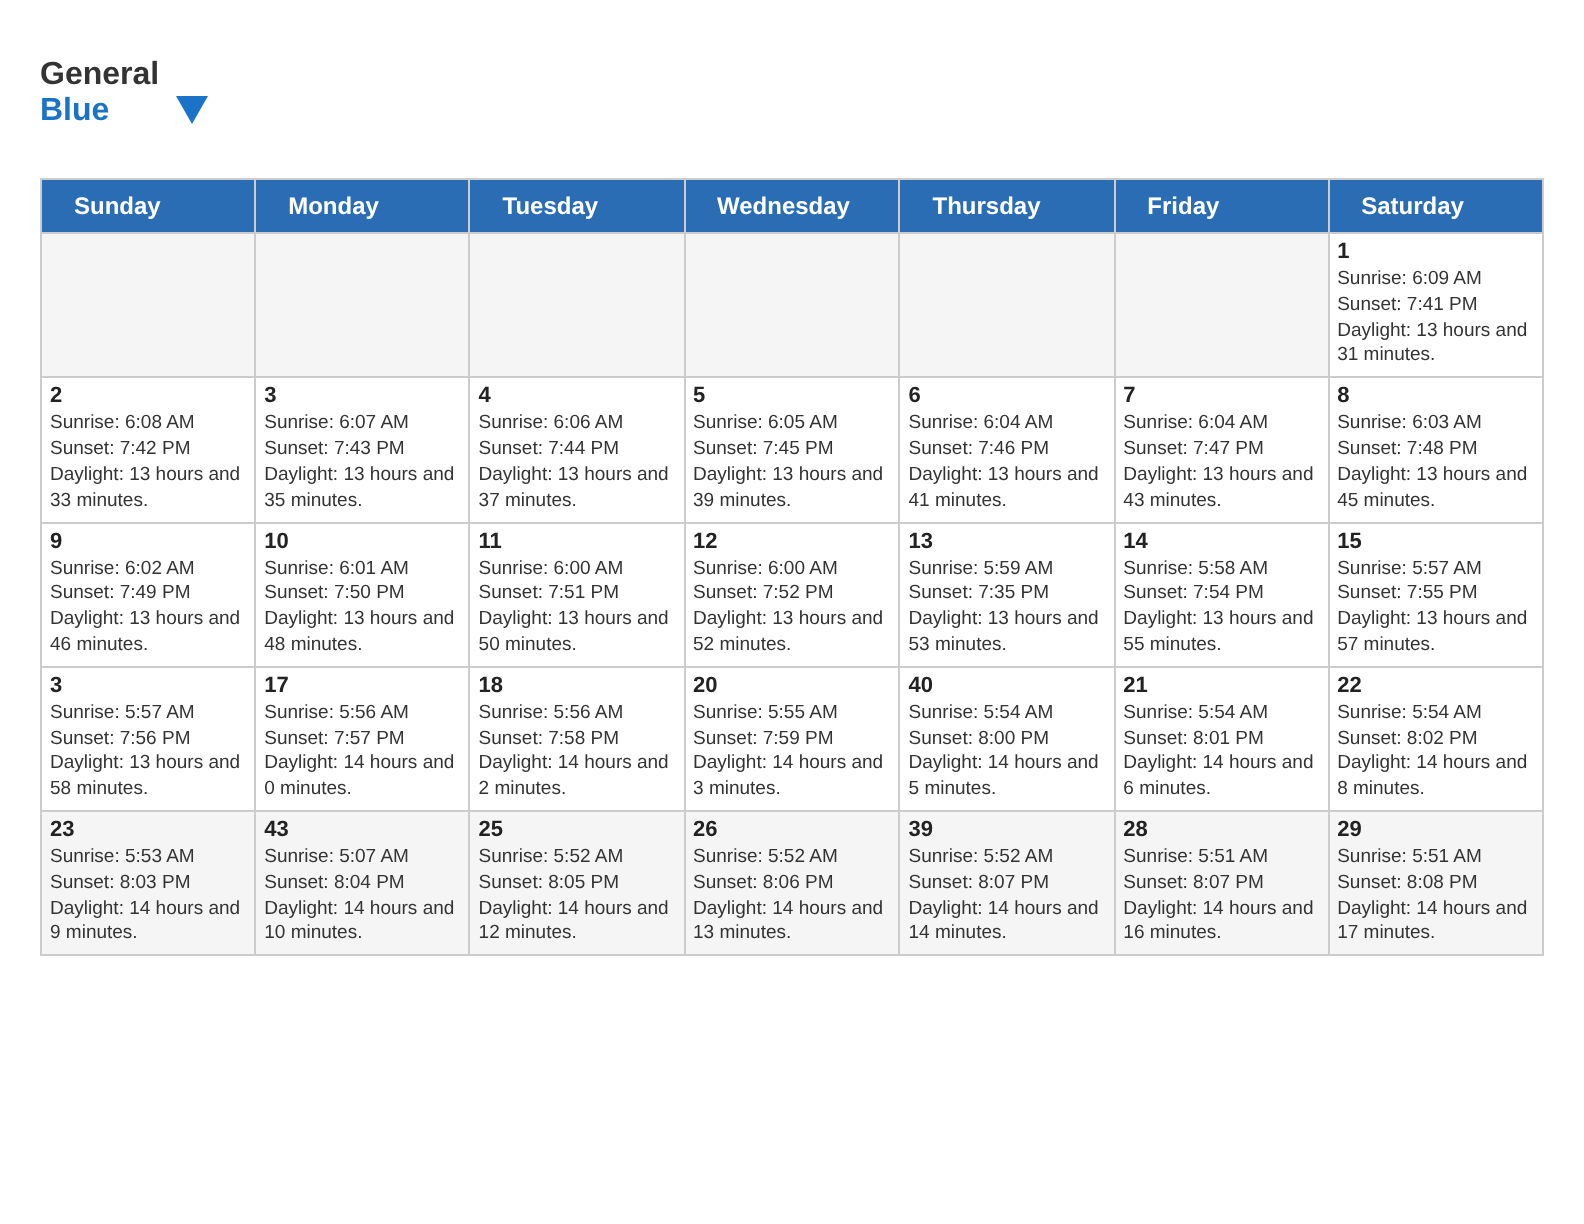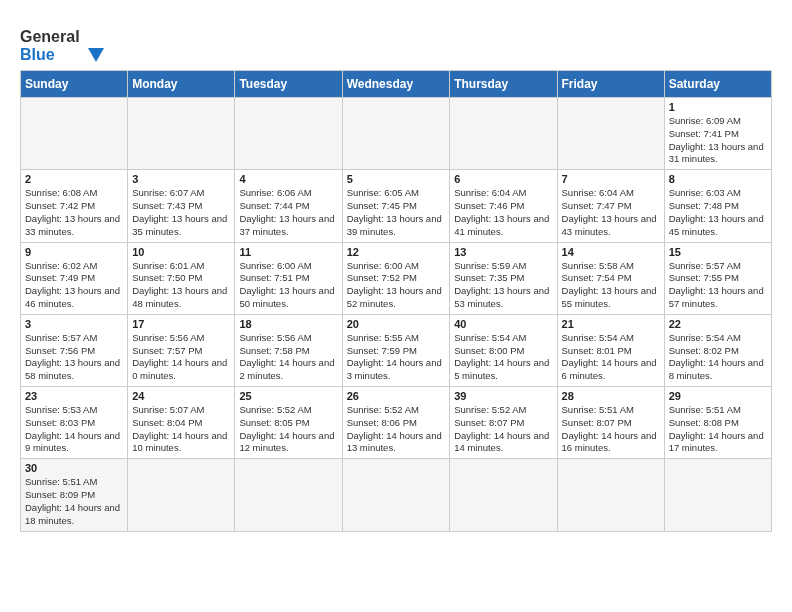--- a/index.html
+++ b/index.html
@@ -7,21 +7,21 @@
       font-family: Arial, sans-serif;
       background: #fff;
       width: 792px;
       min-height: 612px;
       padding: 20px;
     }
     .header-area {
       display: flex;
       align-items: flex-start;
       justify-content: space-between;
-      margin-bottom: 0;
+      margin-bottom: 19px;
     }
     .logo {
       display: flex;
       flex-direction: column;
       align-items: flex-start;
     }
     .title-area {
       text-align: right;
     }
     .month-title {
@@ -34,21 +34,21 @@
       color: #444;
     }
     table {
       width: 100%;
       border-collapse: collapse;
       font-size: 10px;
     }
     thead tr th {
       background-color: #2a6db5;
       color: #fff;
-      padding: 6px 4px;
+      padding: 6px 16px;
       text-align: left;
       font-size: 12px;
       font-weight: bold;
       border: 1px solid #ccc;
     }
     tbody tr td {
       border: 1px solid #ccc;
       vertical-align: top;
       padding: 3px 4px;
       width: 108px;
@@ -252,21 +252,21 @@
         </td>
       </tr>
       <tr>
         <td>
           <div class="day-number">23</div>
           <div class="day-info">Sunrise: 5:53 AM
 Sunset: 8:03 PM
 Daylight: 14 hours and 9 minutes.</div>
         </td>
         <td>
-          <div class="day-number">24</div>
+          <div class="day-number">43</div>
           <div class="day-info">Sunrise: 5:07 AM
 Sunset: 8:04 PM
 Daylight: 14 hours and 10 minutes.</div>
         </td>
         <td>
           <div class="day-number">25</div>
           <div class="day-info">Sunrise: 5:52 AM
 Sunset: 8:05 PM
 Daylight: 14 hours and 12 minutes.</div>
         </td>
@@ -288,28 +288,14 @@
 Sunset: 8:07 PM
 Daylight: 14 hours and 16 minutes.</div>
         </td>
         <td>
           <div class="day-number">29</div>
           <div class="day-info">Sunrise: 5:51 AM
 Sunset: 8:08 PM
 Daylight: 14 hours and 17 minutes.</div>
         </td>
       </tr>
-      <tr>
-        <td>
-          <div class="day-number">30</div>
-          <div class="day-info">Sunrise: 5:51 AM
-Sunset: 8:09 PM
-Daylight: 14 hours and 18 minutes.</div>
-        </td>
-        <td class="empty"></td>
-        <td class="empty"></td>
-        <td class="empty"></td>
-        <td class="empty"></td>
-        <td class="empty"></td>
-        <td class="empty"></td>
-      </tr>
     </tbody>
 </table>
 
 </body></html>

